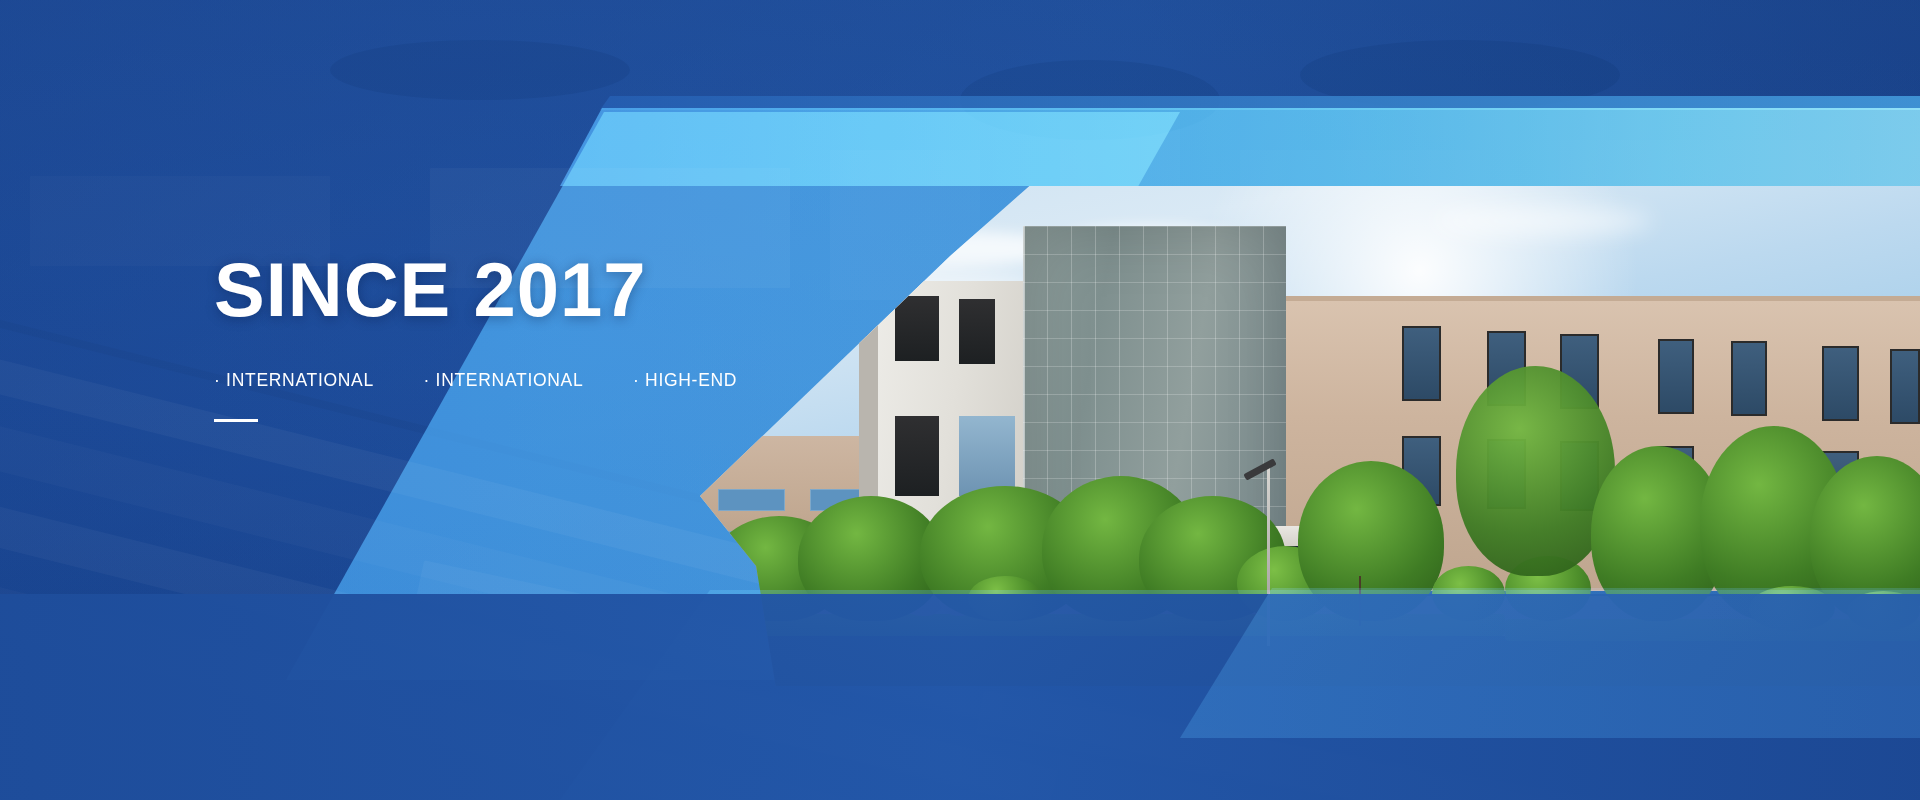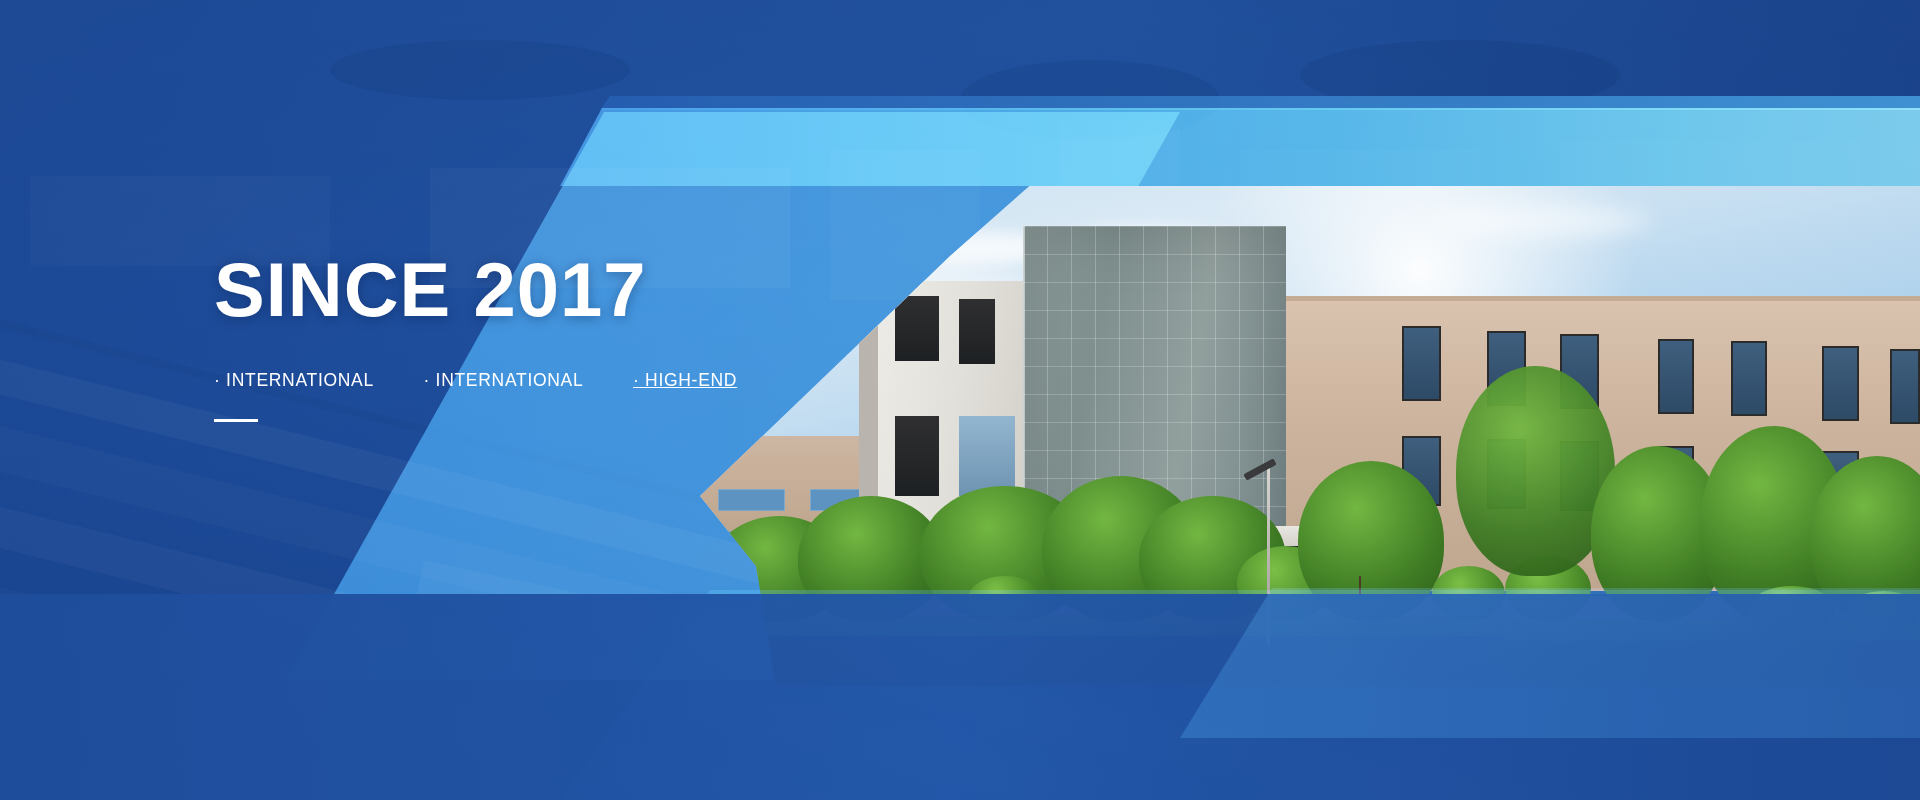--- a/index.html
+++ b/index.html
@@ -199,21 +199,21 @@
   .subhead{
     margin-top:22px; color:#fff; font-size:31px; font-weight:normal;
     letter-spacing:.6px; line-height:1.1;
     text-shadow:0 1px 8px rgba(0,20,60,.3);
   }
   .keywords{
     margin-top:42px; color:#fff; font-size:17.5px; letter-spacing:.7px;
     white-space:nowrap;
   }
   .keywords span{ margin-right:44px; }
-  .keywords span:last-child{ margin-right:8px;text-decoration:underline; }
+  .keywords span:last-child{ margin-right:8px; }
   .rule{ margin-top:28px; width:44px; height:3px; background:#fff; }
   .para{
     margin-top:14px; color:#fff; font-size:16px; line-height:1.62;
     max-width:470px;
   }
 </style>
 </head>
 <body>
 
 <div class="hero">

